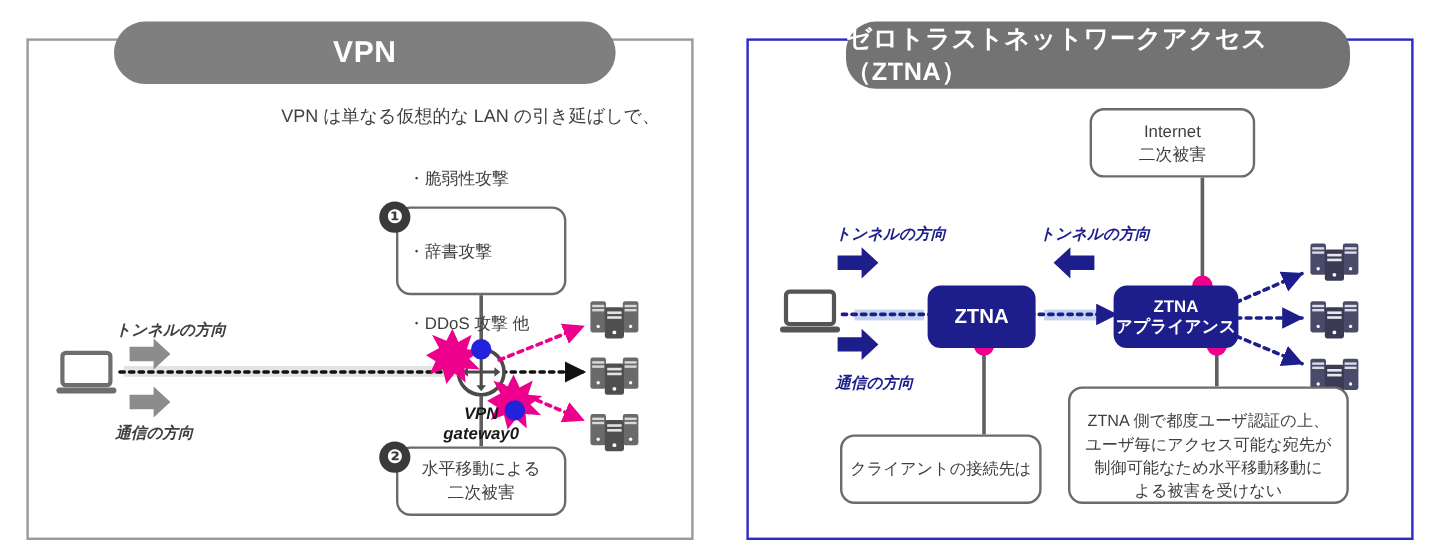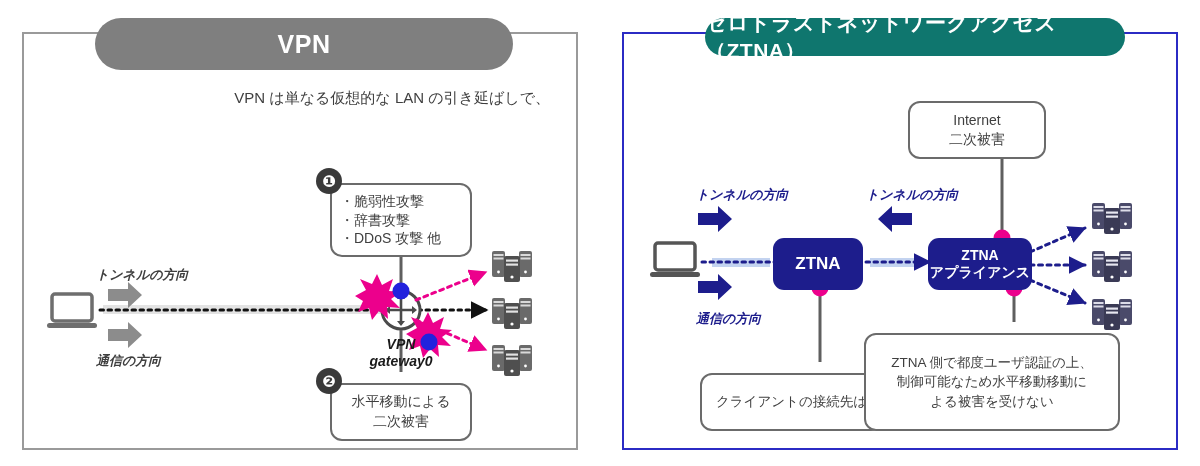--- a/index.html
+++ b/index.html
@@ -8,38 +8,38 @@
 
   .panel{position:absolute;box-sizing:border-box;background:#fff;}
   #vpn-panel{left:22px;top:32px;width:556px;height:418px;border:2px solid #9a9a9a;}
   #ztna-panel{left:622px;top:32px;width:556px;height:418px;border:2px solid #2b2bc4;}
 
   .panel-title{position:absolute;box-sizing:border-box;display:flex;
       align-items:center;justify-content:center;color:#fff;font-weight:bold;
       letter-spacing:.5px;z-index:6;}
   #vpn-title{left:95px;top:18px;width:418px;height:52px;border-radius:26px;
       background:#7f7f7f;font-size:25px;}
-  #ztna-title{left:705px;top:18px;width:420px;height:38px;border-radius:25px;
-      background:#0f766e;font-size:21px;}
+  #ztna-title{left:705px;top:18px;width:420px;height:56px;border-radius:25px;
+      background:#737373;font-size:21px;}
 
   .cap{position:absolute;color:#3f3f3f;font-size:15px;line-height:1.55;
       text-align:right;z-index:5;}
   #cap1{left:50px;top:86px;width:500px;}
   #cap1 .b{font-weight:bold;color:#262626;font-size:16.5px;}
 
   
   .cbox{position:absolute;box-sizing:border-box;border:2px solid #6b6b6b;
       border-radius:12px;background:#fff;display:flex;flex-direction:column;
       align-items:center;justify-content:center;color:#3f3f3f;text-align:center;
-      z-index:7;margin-top:11px;}
-  #box1{left:330px;top:172px;width:142px;height:74px;font-size:14px;line-height:1.35;align-items:flex-start;padding-left:8px;}
+      z-index:7;}
+  #box1{left:330px;top:172px;width:142px;height:74px;font-size:14px;line-height:1.35;align-items:flex-start;padding-left:8px;gap:42px;}
   #box2{left:330px;top:372px;width:142px;height:58px;font-size:14px;line-height:1.4;}
   #box-internet{left:908px;top:90px;width:138px;height:58px;font-size:14px;line-height:1.35;}
-  #box-sase{left:700px;top:362px;width:183px;height:58px;font-size:13.5px;line-height:1.4;}
-  #box-ztna-note{left:864px;top:322px;width:256px;height:98px;font-size:13.5px;line-height:1.42;}
+  #box-sase{left:700px;top:362px;width:168px;height:58px;font-size:13.5px;line-height:1.4;}
+  #box-ztna-note{left:890px;top:322px;width:234px;height:98px;font-size:13.5px;line-height:1.42;justify-content:flex-end;}
 
   .badge{position:absolute;width:26px;height:26px;border-radius:50%;
       background:#3a3a3a;color:#fff;font-size:16px;font-weight:bold;
       display:flex;align-items:center;justify-content:center;z-index:9;}
   #badge1{left:316px;top:168px;}
   #badge2{left:316px;top:368px;}
 
   .lbl{position:absolute;font-weight:bold;font-size:13px;z-index:6;white-space:nowrap;font-style:italic;}
   .lbl.g{color:#3f3f3f;}
   .lbl.n{color:#1d1d8c;}
@@ -252,20 +252,21 @@
 </div>
 <div class="cbox" id="box-internet">
   <div>Internet</div>
   <div>二次被害</div>
 </div>
 <div class="cbox" id="box-sase">
   <div>クライアントの接続先は</div>
 </div>
 <div class="cbox" id="box-ztna-note">
   <div>ZTNA 側で都度ユーザ認証の上、</div>
+  <div>ユーザ毎にアクセス可能な宛先が</div>
   <div>制御可能なため水平移動移動に</div>
   <div>よる被害を受けない</div>
 </div>
 
 <div class="badge" id="badge1">❶</div>
 <div class="badge" id="badge2">❷</div>
 
 <div class="lbl g" id="l-tun-l">トンネルの方向</div>
 <div class="lbl g" id="l-com-l">通信の方向</div>
 <div class="lbl" id="l-gw">

